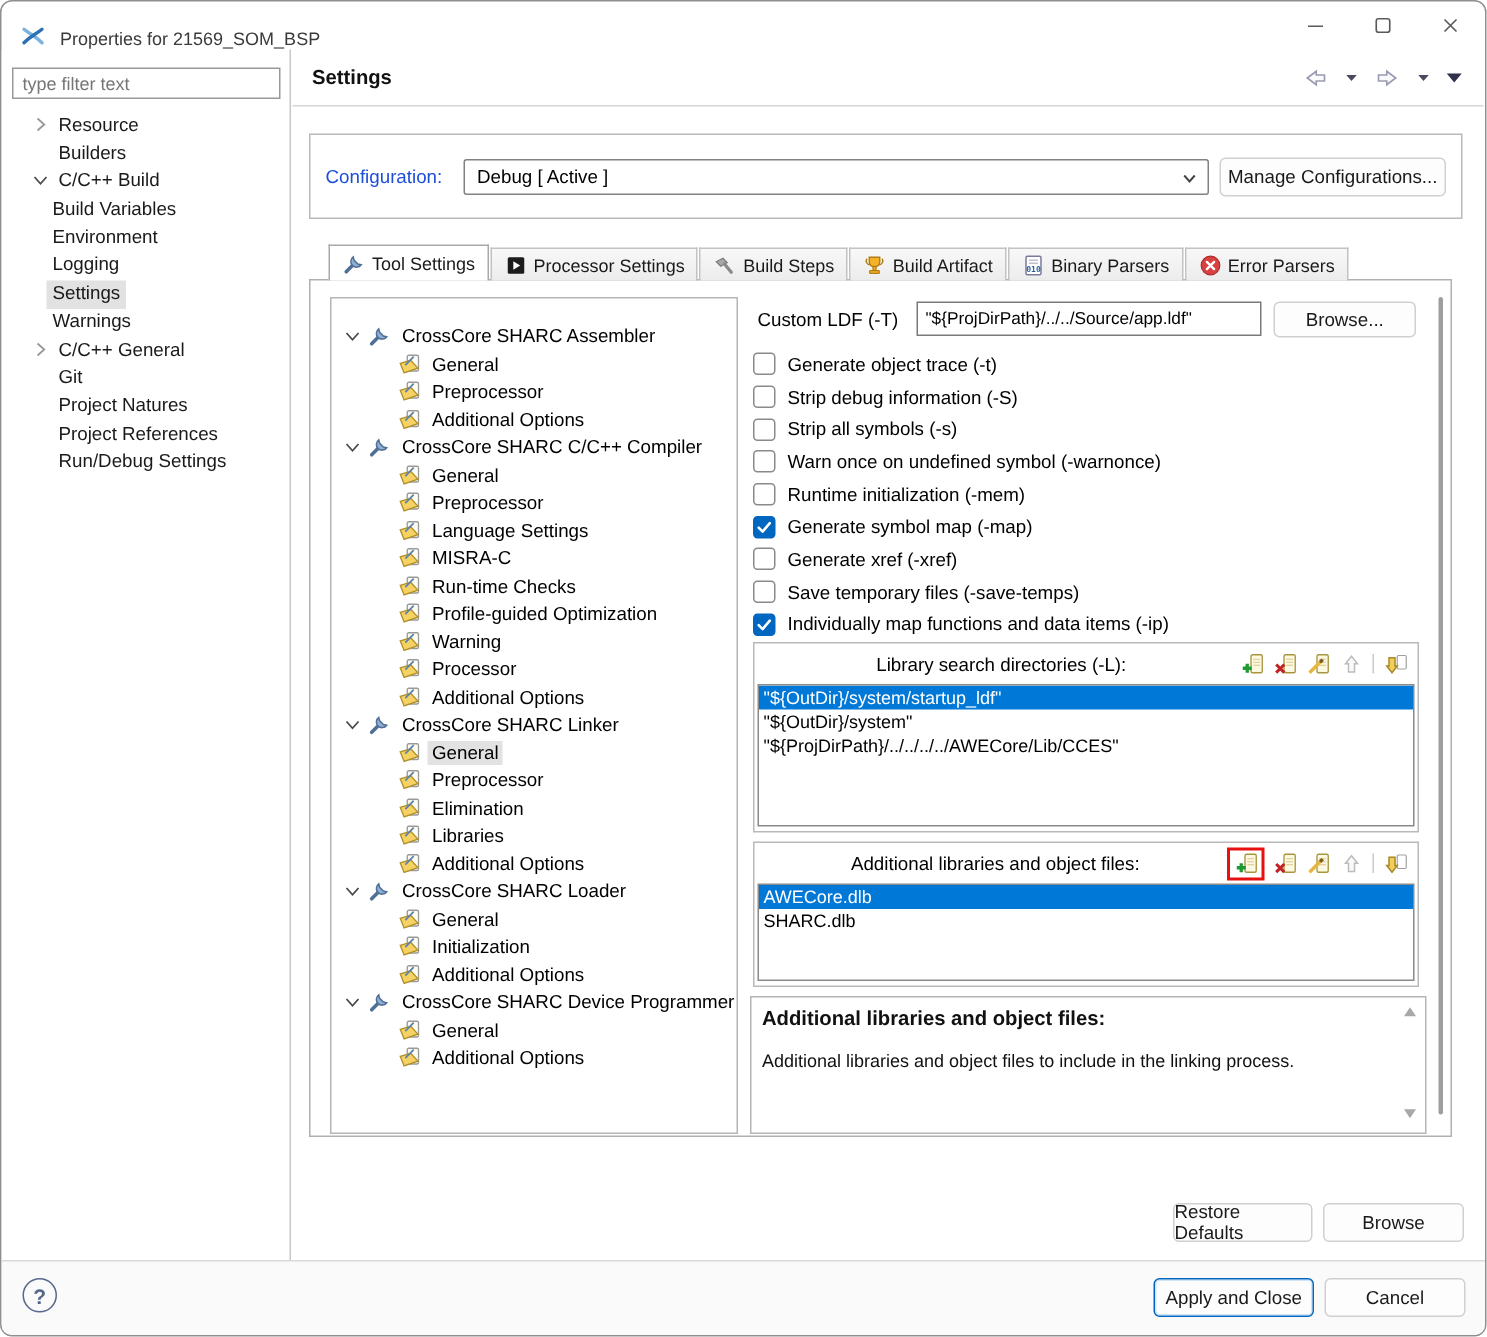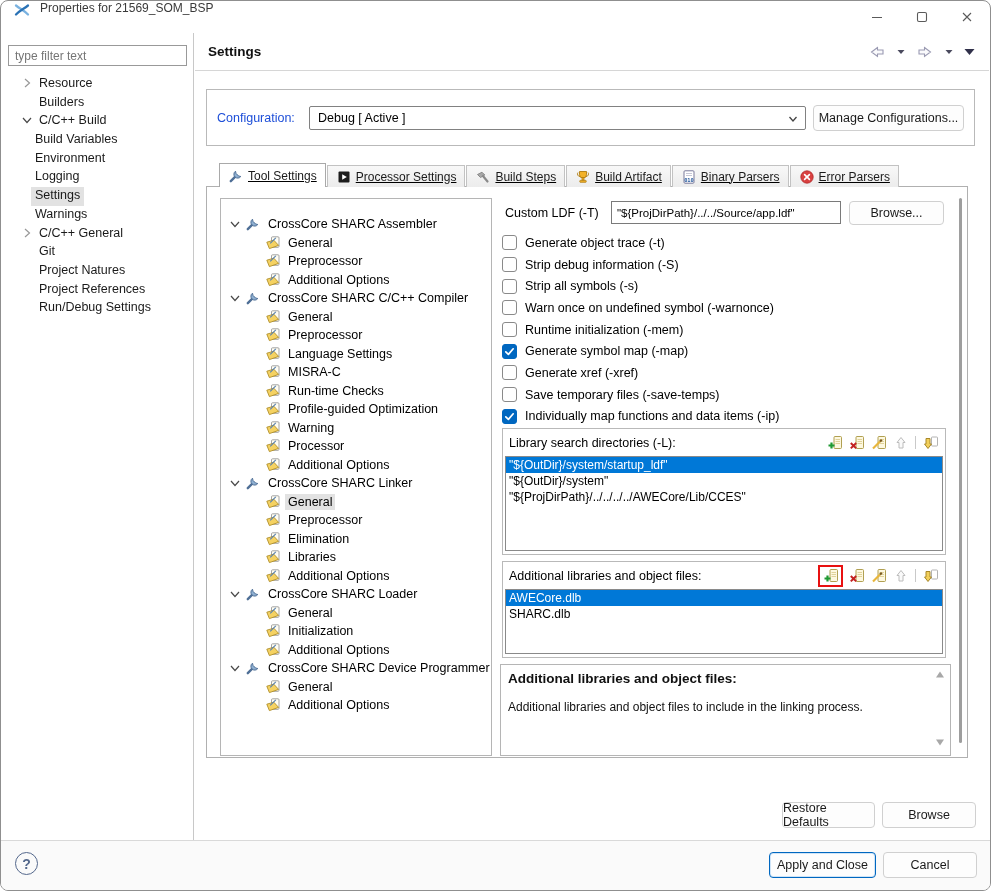--- a/index.html
+++ b/index.html
@@ -1,20 +1,20 @@
 <!DOCTYPE html>
 <html><head>
 <meta charset="utf-8">
 <style>
   * { box-sizing: border-box; margin: 0; padding: 0; }
   html,body { width: 991px; height: 891px; font-family: "Liberation Sans", sans-serif; background:#fff; }
   .dialog { position:absolute; inset:0; background:#fff; border:1px solid #8f8f8f; border-radius:8px; overflow:hidden; }
 
   
-  .titlebar { position:absolute; left:0; top:0; right:0; height:32px; display:flex; align-items:flex-start; }
+  .titlebar { position:absolute; left:0; top:0; right:0; height:32px; display:flex; align-items:flex-end; }
   .titlebar .logo { margin-left:12px; display:flex; }
   .titlebar .t-text { margin-left:9px; font-size:12px; color:#3a3a3a; }
   .win-controls { position:absolute; right:1px; top:1px; display:flex; }
   .wbtn { width:45px; height:30px; display:flex; align-items:center; justify-content:center; cursor:default; }
 
   
   .left-panel { position:absolute; left:0; top:32px; width:193px; bottom:50px; border-right:1px solid #c8c8c8; background:#fff; }
   .filter-input { position:absolute; left:7px; top:12px; width:179px; height:21px; border:1px solid #999; font-family:"Liberation Sans",sans-serif; font-size:12px; padding:2px 6px; color:#777; outline:none; }
   .side-tree { position:absolute; left:0; top:42px; right:1px; bottom:0; font-size:12.5px; color:#1a1a1a; }
   .side-row { height:18.7px; display:flex; }
@@ -33,21 +33,21 @@
 
   
   .config-box { position:absolute; left:11px; right:14px; top:56px; height:57px; border:1px solid #b9b9b9; display:flex; align-items:center; padding:0 10px; }
   .config-label { font-size:12.5px; color:#1d4ed8; width:92px; flex:0 0 92px; }
   .combo { flex:1; height:24px; border:1px solid #818181; border-radius:2px; background:#fff; display:flex; align-items:center; padding:0 8px; font-size:12.5px; color:#000; position:relative; }
   .combo .chev { position:absolute; right:6px; top:6px; }
   .btn { background:#fdfdfd; border:1px solid #d0d0d0; border-radius:4px; font-family:"Liberation Sans",sans-serif; font-size:12.5px; color:#1a1a1a; display:flex; align-items:center; justify-content:center; cursor:default; }
   .manage-btn { width:151px; height:26px; margin-left:7px; }
 
   
-  .tabs-row { position:absolute; left:24px; top:131px; height:23px; display:flex; align-items:flex-end; z-index:3;text-decoration:underline; }
+  .tabs-row { position:absolute; left:24px; top:131px; height:23px; display:flex; align-items:flex-end; z-index:3; }
   .tab { display:flex; align-items:center; gap:4px; height:22px; padding:0 8px; font-size:12px; color:#1a1a1a; background:linear-gradient(#f8f8f8,#ececec); border:1px solid #c2c2c2; border-bottom:none; margin-right:1px; white-space:nowrap; }
   .tab.active { background:#fff; height:24px; border-color:#a9a9a9; position:relative; z-index:4; }
 
   .content-box { position:absolute; left:11px; top:153px; width:762px; height:572px; border:1px solid #b0b0b0; background:#fff; }
 
   
   .tree-box { position:absolute; left:13px; top:11px; width:272px; height:558px; border:1px solid #b5b5b5; overflow:hidden; padding-top:16px; font-size:12.5px; }
   .ttrow { height:18.5px; display:flex; align-items:center; white-space:nowrap; }
   .ttrow.parent { padding-left:6px; }
   .ttrow.child { padding-left:44px; }
@@ -67,21 +67,21 @@
 
   .cb-list { position:absolute; left:3px; top:34px; right:10px; }
   .cbrow { height:21.7px; display:flex; align-items:center; gap:8px; }
   .cbox { width:15px; height:15px; border:1px solid #8a8a8a; border-radius:3px; background:#fff; flex:0 0 15px; display:flex; align-items:center; justify-content:center; }
   .cbox.checked { background:#0067c0; border-color:#0067c0; }
 
   .group { position:absolute; left:3px; width:444px; border:1px solid #b9b9b9; background:#fff; }
   .group.lib { top:230px; height:127px; }
   .group.libs { top:363px; height:97px; }
   .grp-hdr { height:27px; display:flex; align-items:center; padding:0 6px; }
-  .grp-label { flex:1; font-size:12.5px; }
+  .grp-label { flex:1; font-size:12.5px;text-align:center; }
   .grp-tools { display:flex; align-items:center; gap:5px; }
   .tool-ic { width:17px; height:16px; display:flex; align-items:center; justify-content:center; }
   .tbar-sep { width:1px; height:13px; background:#c9c9c9; margin:0 1px; }
   .red-box { display:flex; border:2px solid #e81111; padding:1px 2px; margin:-2px 0; }
   .glist { border:1px solid #8a8a8a; margin:0 2px 2px 2px; background:#fff; overflow:hidden; height:calc(100% - 30px); }
   .glist-item { height:16px; line-height:16px; font-size:12px; padding:0 3px; color:#000; white-space:nowrap; }
   .glist-item.sel { background:#0078d7; color:#fff; }
 
   .help-box { position:absolute; left:1px; top:466px; width:451px; height:92px; border:1px solid #b5b5b5; background:#fff; padding:6px 22px 6px 7px; }
   .help-title { font-size:13.5px; font-weight:bold; color:#111; }

